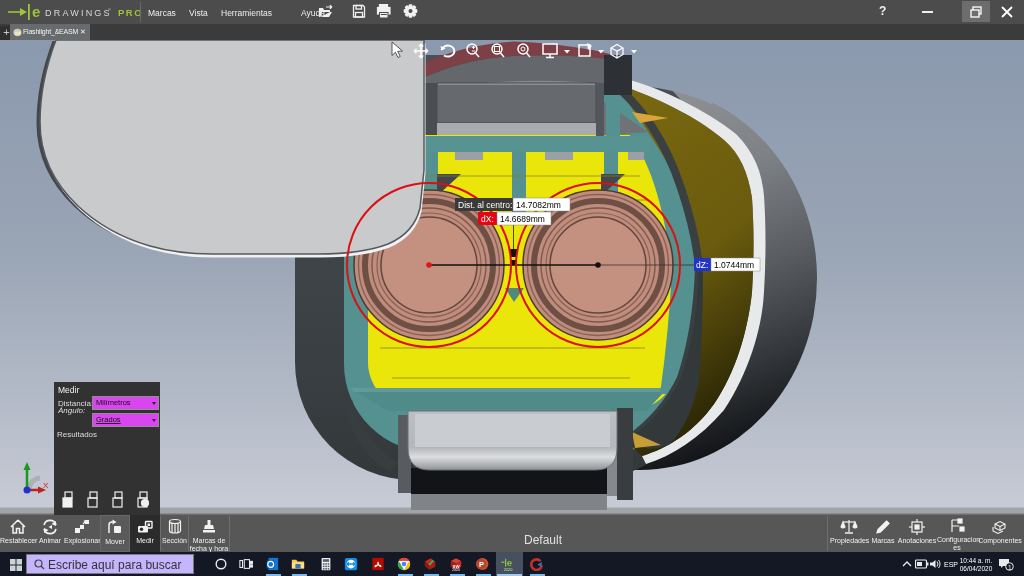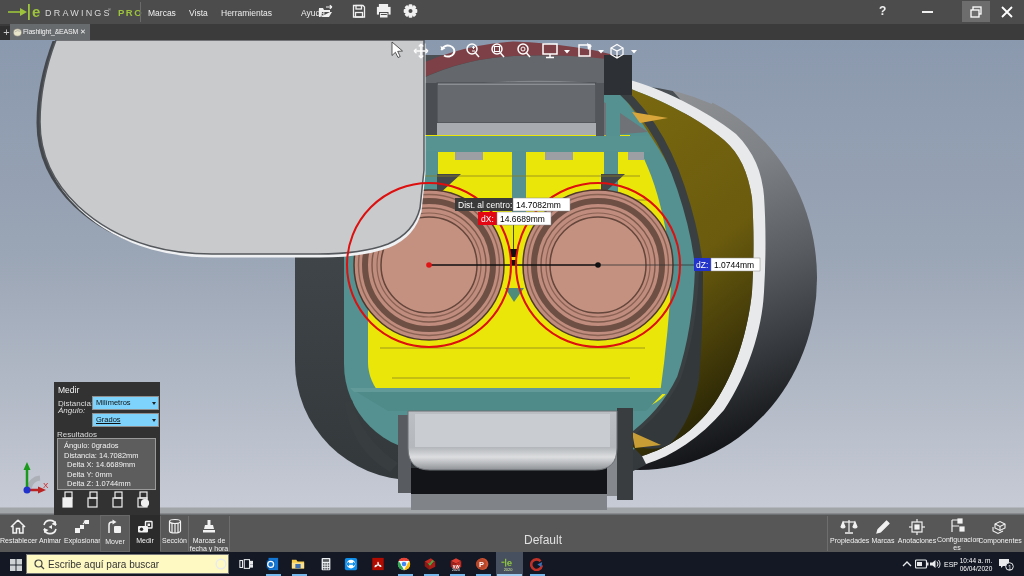--- a/index.html
+++ b/index.html
@@ -12,31 +12,31 @@
   .menu{color:#efefef;font-size:8.5px;top:8px;}
   
   #tabbar{left:0;top:24px;width:1024px;height:16px;background:#3b3b3b;}
   #plusbtn{left:0;top:26px;width:13px;height:14px;background:#2f2f2f;color:#ccc;font-size:11px;text-align:center;line-height:13px;}
   #tab{left:10px;top:24px;width:80px;height:16px;background:#686b6d;color:#f2f2f2;font-size:7px;line-height:16px;}
   
   #view{left:0;top:40px;width:1024px;height:475px;}
   
   #medir{left:54px;top:382px;width:106px;height:133px;background:#323232;color:#eee;}
   .mlabel{font-size:8px;color:#ddd;}
-  .mselect{position:absolute;background:#7dd3fc;border:1px solid #8f8f8f;color:#111;font-size:7.5px;height:12px;line-height:12px;padding-left:3px;}
+  .mselect{position:absolute;background:#d946ef;border:1px solid #8f8f8f;color:#111;font-size:7.5px;height:12px;line-height:12px;padding-left:3px;}
   .msarrow{position:absolute;right:2px;top:4.5px;width:0;height:0;border-left:2.5px solid transparent;border-right:2.5px solid transparent;border-top:3.5px solid #222;}
   #mresults{left:3px;top:56px;width:97px;height:48px;background:#5d5d5d;border:1px solid #9a9a9a;font-size:7.5px;color:#f2f2f2;line-height:9.6px;padding-top:2px;}
   
   #btoolbar{left:0;top:515px;width:1024px;height:37px;background:#575757;}
   .bbtn{position:absolute;top:515px;height:37px;color:#f2f2f2;font-size:7px;text-align:center;line-height:8px;}
   .bbtn svg{display:block;margin:3px auto 1px auto;}
   .bdiv{position:absolute;top:516px;width:1px;height:35px;background:#6e6e6e;}
   
   #taskbar{left:0;top:552px;width:1024px;height:24px;background:#131824;}
-  #search{left:26px;top:554px;width:203px;height:20px;background:#fef9c3;border:1px solid #7a7a7a;box-sizing:border-box;color:#333;font-size:10px;line-height:18px;}
+  #search{left:26px;top:554px;width:168px;height:20px;background:#c4b5fd;border:1px solid #7a7a7a;box-sizing:border-box;color:#333;font-size:12px;line-height:18px;}
   .ticon{position:absolute;top:557px;width:14px;height:14px;}
   .tunder{position:absolute;top:574px;height:2px;background:#76b9ed;}
   .traytxt{position:absolute;color:#fff;font-size:7px;line-height:8px;}
 </style>
 </head>
 <body>
 <div id="stage">
 
   <div class="abs" id="titlebar"></div>
   <div class="abs" id="logo">
@@ -331,27 +331,20 @@
     </g>
   </svg>
 
   <div class="abs" id="medir">
     <div class="abs" style="left:4px;top:3px;font-size:8.5px;color:#f5f5f5;">Medir</div>
     <div class="abs mlabel" style="left:4px;top:17px;">Distancia:</div>
     <div class="mselect" style="left:38px;top:14px;width:62px;">Milímetros<div class="msarrow"></div></div>
     <div class="abs mlabel" style="left:4px;top:24px;font-style:italic;">Ángulo:</div>
     <div class="mselect" style="left:38px;top:31px;width:62px;text-decoration:underline;">Grados<div class="msarrow"></div></div>
     <div class="abs mlabel" style="left:3px;top:48px;text-align:center;">Resultados</div>
-    <div class="abs" id="mresults">
-      <div style="padding-left:6px;">Ángulo: 0grados</div>
-      <div style="padding-left:6px;">Distancia: 14.7082mm</div>
-      <div style="padding-left:9px;">Delta X: 14.6689mm</div>
-      <div style="padding-left:9px;">Delta Y: 0mm</div>
-      <div style="padding-left:9px;">Delta Z: 1.0744mm</div>
-    </div>
     <svg class="abs" style="left:6px;top:108px;" width="96" height="22" viewBox="0 0 96 22">
       <g stroke="#f0f0f0" fill="none" stroke-width="1.2">
         <g transform="translate(2,2)">
           <rect x="1" y="6" width="9" height="9" fill="#f0f0f0"></rect>
           <rect x="3" y="0" width="7" height="6" fill="none"></rect>
         </g>
         <g transform="translate(27,2)">
           <rect x="1" y="6" width="9" height="9"></rect>
           <rect x="3" y="0" width="7" height="6"></rect>
         </g>

